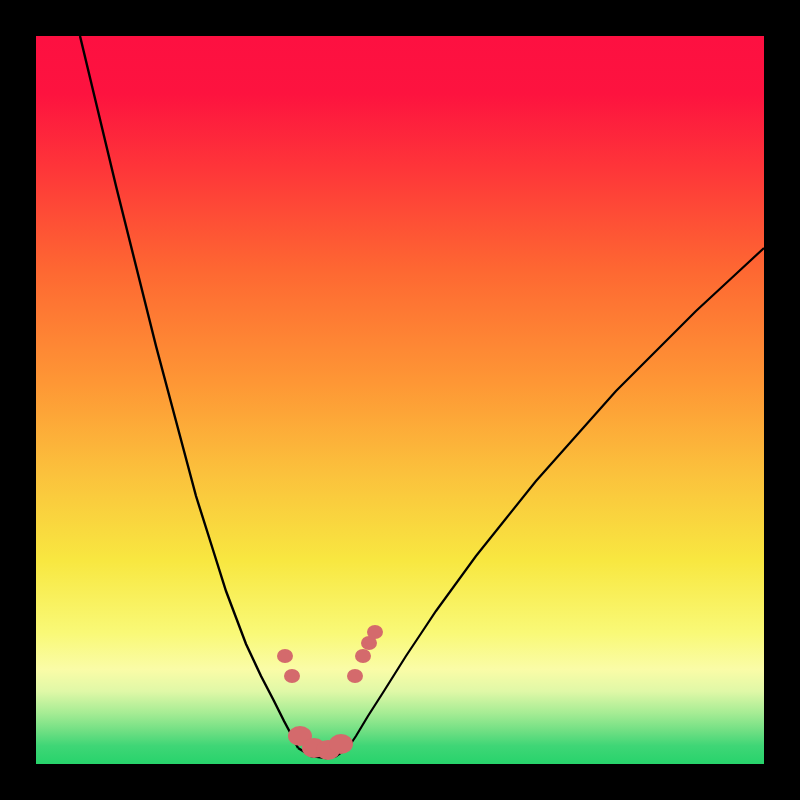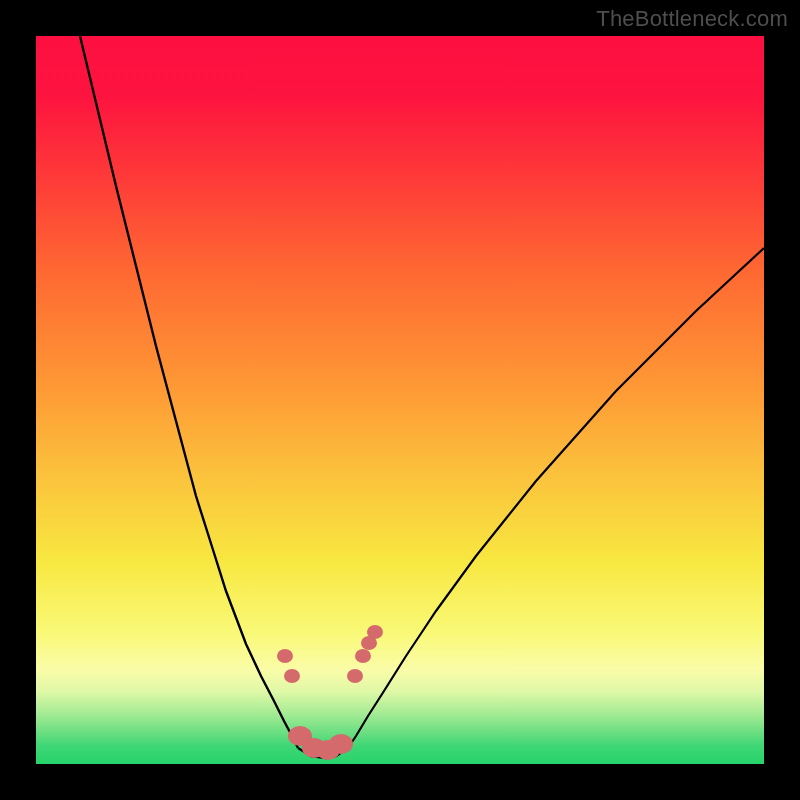--- a/index.html
+++ b/index.html
@@ -66,21 +66,20 @@
   }
   .marker-lg {
     fill: #d46a6c;
     stroke: none;
   }
 </style>
 </head>
 <body>
 
 <div class="frame">
-  <div class="watermark">TheBottleneck.com</div>
   <div class="plot">
     <svg class="curve" viewBox="0 0 728 728">
       <path id="left-branch" d="M 44 0 C 58.4 60, 65.6 90, 80 150 C 96 214, 104 246, 120 310 C 136 370, 144 400, 160 460 C 172 498, 178 517, 190 555 C 198 576.2, 202 586.8, 210 608 C 216 620.8, 219 627.2, 225 640 C 230.2 650, 232.8 655, 238 665 C 242 673, 244 677, 248 685 C 251.2 691, 252.8 694, 256 700 C 258.4 704.8, 259.6 707.2, 262 712" fill="none" stroke="#000" stroke-width="2.4"></path>
       <path id="right-branch" d="M 312 712 C 315.2 707.2, 316.8 704.8, 320 700 C 324.8 692, 327.2 688, 332 680 C 338.4 670, 341.6 665, 348 655 C 356.8 641, 361.2 634, 370 620 C 382 602, 388 593, 400 575 C 416 553, 424 542, 440 520 C 464 490, 476 475, 500 445 C 532 409, 548 391, 580 355 C 612 323, 628 307, 660 275 C 687.2 249.8, 700.8 237.2, 728 212" fill="none" stroke="#000" stroke-width="2.2"></path>
       <path id="floor-branch" d="M 262 712 C 267.2 715.2, 269.8 716.8, 275 720 C 281 720.8, 284 721.2, 290 722 C 294 721.2, 296 720.8, 300 720 C 304.8 716.8, 307.2 715.2, 312 712" fill="none" stroke="#000" stroke-width="2.4"></path>
       <g id="small-markers">
           <ellipse cx="249" cy="620" rx="8" ry="7" class="marker"></ellipse>
           <ellipse cx="256" cy="640" rx="8" ry="7" class="marker"></ellipse>
           <ellipse cx="319" cy="640" rx="8" ry="7" class="marker"></ellipse>
           <ellipse cx="327" cy="620" rx="8" ry="7" class="marker"></ellipse>

